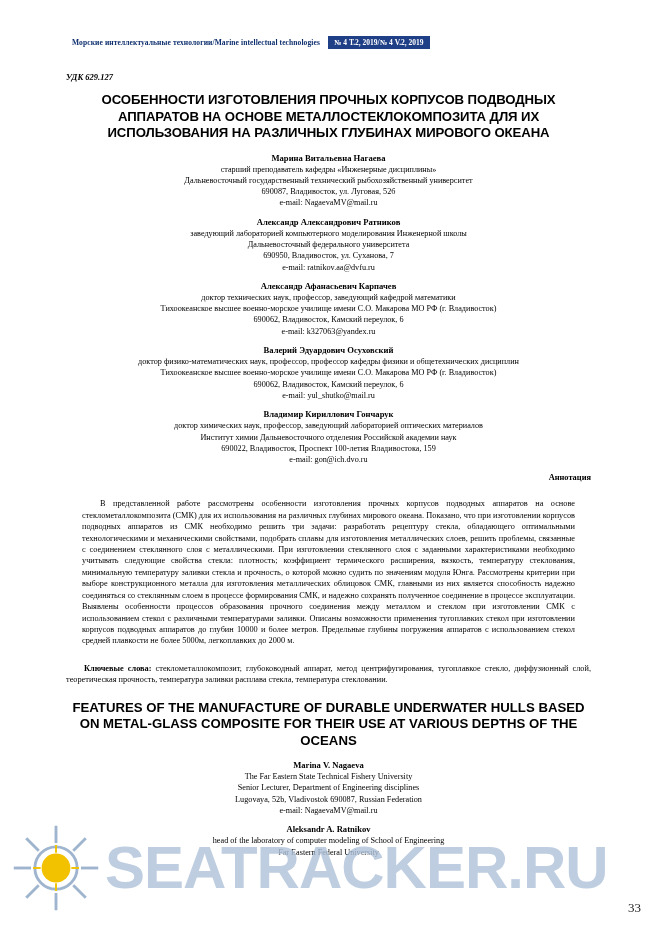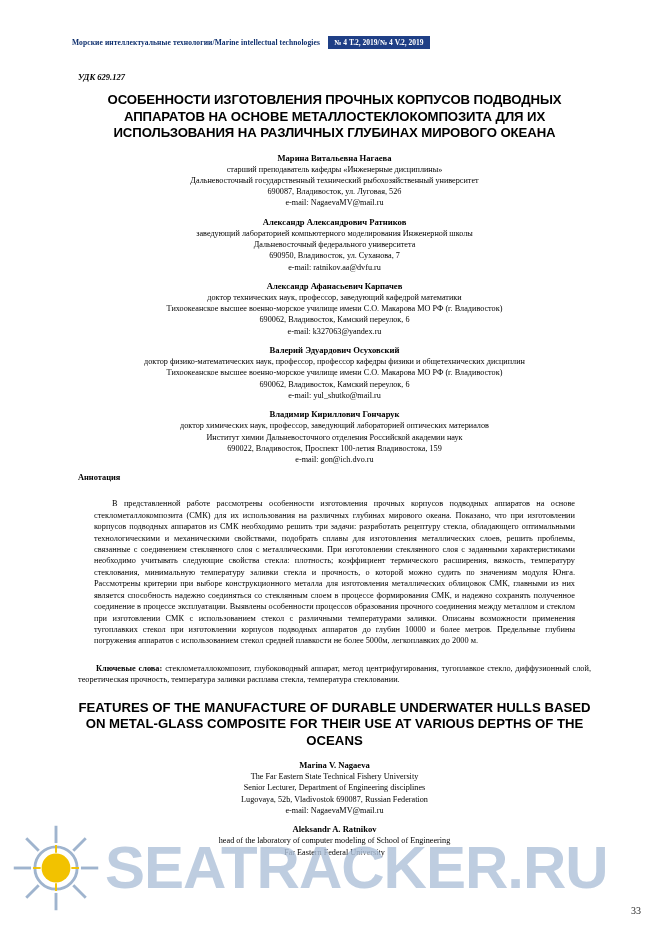--- a/index.html
+++ b/index.html
@@ -38,21 +38,21 @@
     background: #1f3f86;
     color: #ffffff;
     font-size: 7.5px;
     font-weight: bold;
     padding: 2px 6px 2px 6px;
     white-space: nowrap;
   }
   
   .content {
     position: absolute;
-    left: 78px;
+    left: 66px;
     right: 78px;
     top: 72px;
   }
   .udk {
     font-size: 8.5px;
     font-style: italic;
     font-weight: bold;
     margin-bottom: 10px;
   }
   h1.title {
@@ -71,21 +71,21 @@
   .author-name {
     font-size: 8.6px;
     font-weight: bold;
     line-height: 12px;
   }
   .author-line {
     font-size: 8.2px;
     line-height: 11.3px;
   }
   .section-label {
-    text-align: left;
+    text-align: right;
     font-size: 8.4px;
     font-weight: bold;
     margin-top: 8px;
     margin-bottom: 3px;
   }
   p.abstract {
     font-size: 8.3px;
     line-height: 11.4px;
     text-align: justify;
     margin: 16px;
@@ -134,21 +134,21 @@
     position: absolute;
     left: 8px;
     bottom: 8px;
     width: 96px;
     height: 96px;
   }
   .page-number {
     position: absolute;
     right: 28px;
     bottom: 26px;
-    font-size: 10px;
+    font-size: 13px;
     color: #222;
     font-family: "Liberation Serif", serif;
   }
 </style>
 </head>
 <body>
 
 <div class="page">
 
   <div class="running-head">

